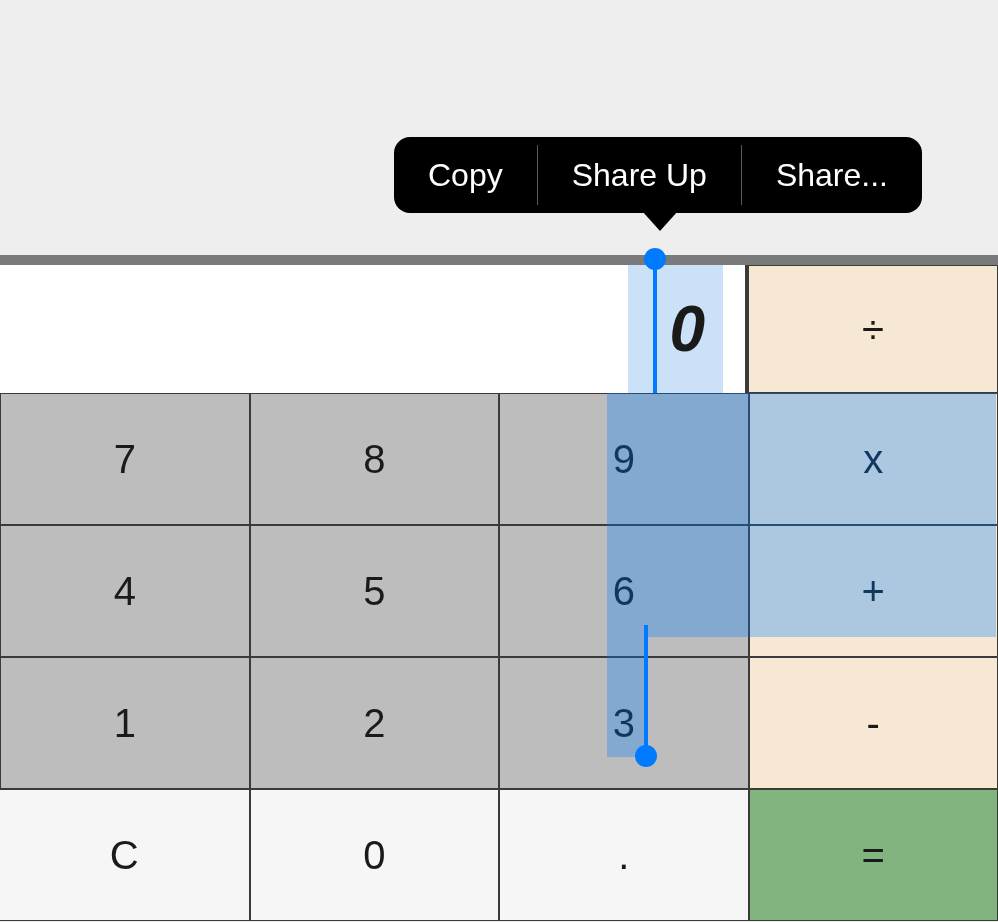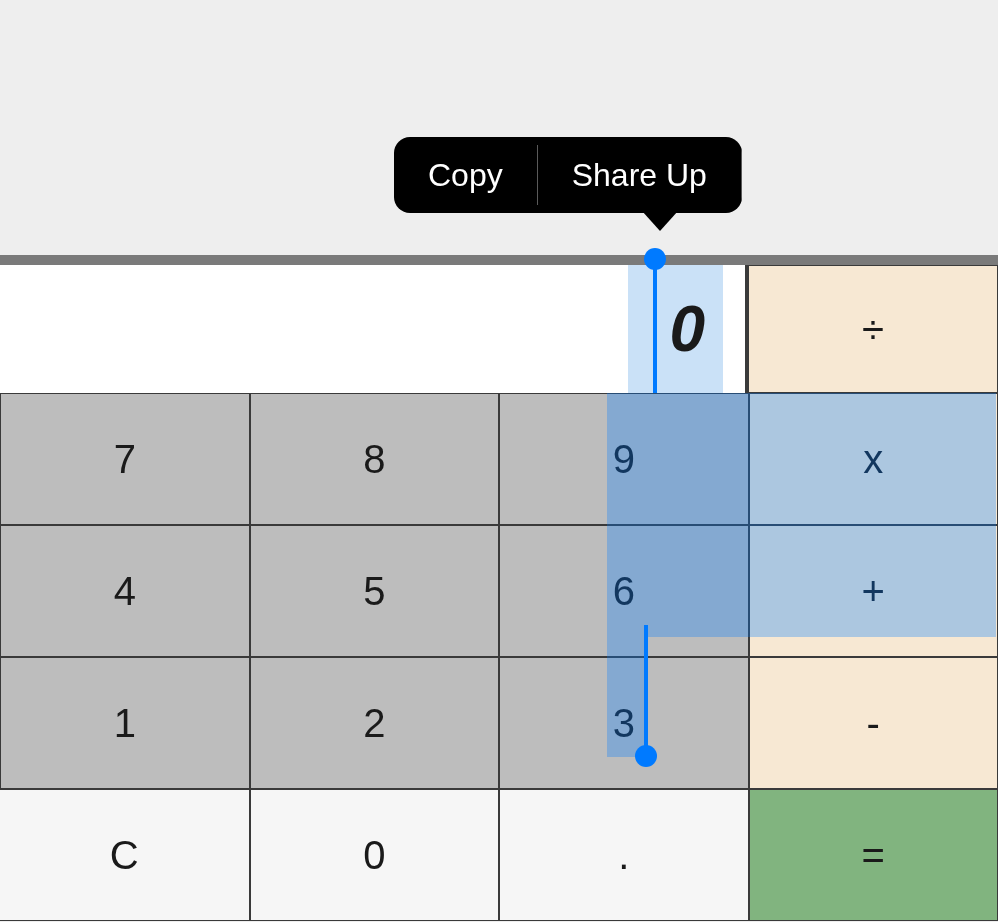--- a/index.html
+++ b/index.html
@@ -208,20 +208,21 @@
 
 <div class="top-space"></div>
 <div class="separator-bar"></div>
 
 <div class="popover">
   <div class="popover-body">
     <div class="popover-item">Copy</div>
     <div class="popover-divider"></div>
     <div class="popover-item">Share Up</div>
     <div class="popover-divider"></div>
+    <div class="popover-item">Share...</div>
   </div>
   <div class="popover-arrow"></div>
 </div>
 
 <div class="calculator">
   <div class="display-row">
     <div class="display">
       <div class="selection-highlight"></div>
       <span class="display-value">0</span>
     </div>

